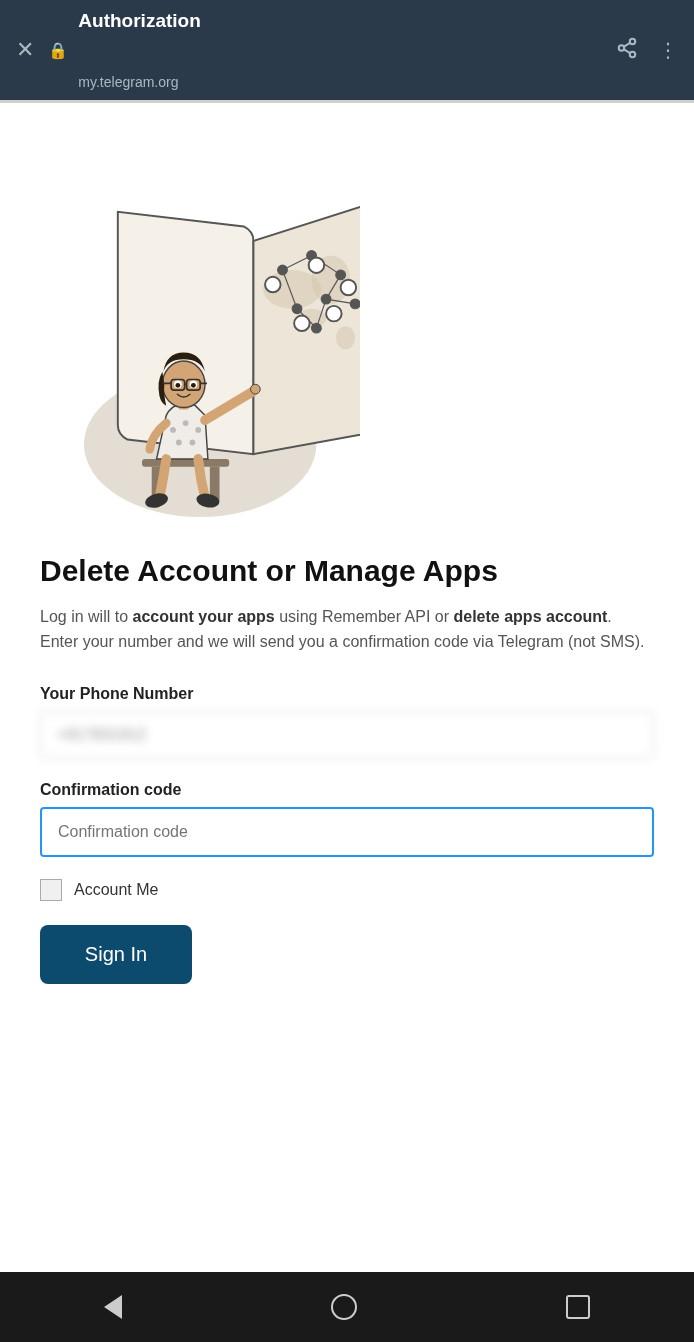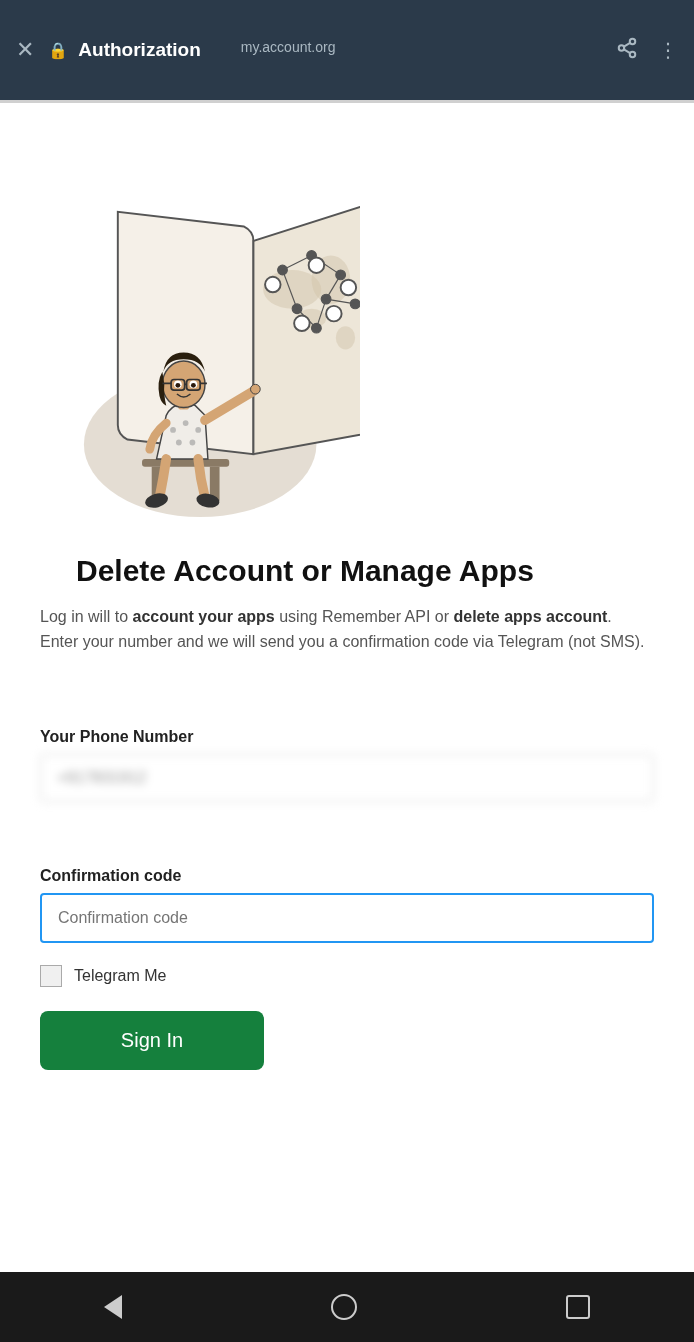--- a/index.html
+++ b/index.html
@@ -34,21 +34,21 @@
 
     .browser-bar-lock {
       font-size: 16px;
       color: #aab8c2;
       margin-right: 10px;
     }
 
     .browser-bar-title {
       flex: 1;
       display: flex;
-      flex-direction: row;
+      flex-direction: column;
       gap: 40px;
     }
 
     .browser-bar-title .title-main {
       font-size: 19px;
       font-weight: bold;
       color: #ffffff;
       line-height: 1.3;
     }
 
@@ -99,21 +99,20 @@
       height: 380px;
     }
 
     
     .page-heading {
       font-size: 30px;
       font-weight: bold;
       color: #111111;
       margin-bottom: 16px;
       line-height: 1.2;
-      margin-left: 36px;
     }
 
     
     .page-description {
       font-size: 16px;
       color: #555555;
       line-height: 1.55;
       margin-bottom: 30px;
     }
 
@@ -126,21 +125,20 @@
     .form-group {
       margin-bottom: 22px;
     }
 
     .form-label {
       font-size: 16px;
       font-weight: bold;
       color: #222222;
       margin-bottom: 8px;
       display: block;
-      margin-top: 43px;
     }
 
     .form-input {
       width: 100%;
       padding: 14px 16px;
       font-size: 16px;
       border: 1px solid #cccccc;
       border-radius: 4px;
       color: #999999;
       background: #ffffff;
@@ -171,29 +169,29 @@
       -webkit-appearance: none;
     }
 
     .checkbox-label {
       font-size: 16px;
       color: #333333;
     }
 
     
     .sign-in-button {
-      background: #15803d;
+      background: #0c4a6e;
       color: #ffffff;
       font-size: 20px;
       font-weight: 500;
       border: none;
       border-radius: 8px;
       padding: 18px 36px;
       cursor: pointer;
-      width: 224px;
+      width: 152px;
       text-align: center;
     }
 
     
     .nav-bar {
       background: #1a1a1a;
       height: 70px;
       display: flex;
       align-items: center;
       justify-content: space-around;
@@ -246,21 +244,21 @@
     }
   </style>
 </head>
 <body>
 
 <div class="browser-bar">
   <span class="browser-bar-close">✕</span>
   <span class="browser-bar-lock">🔒</span>
   <div class="browser-bar-title">
     <span class="title-main">Authorization</span>
-    <span class="title-sub">my.account.org</span>
+    <span class="title-sub">my.telegram.org</span>
   </div>
   <div class="browser-bar-icons">
 
     <span class="browser-bar-icon">
       <svg class="share-svg" viewBox="0 0 24 24" fill="none" stroke="#aab8c2" stroke-width="2.2" stroke-linecap="round" stroke-linejoin="round">
         <circle cx="18" cy="5" r="3"></circle>
         <circle cx="6" cy="12" r="3"></circle>
         <circle cx="18" cy="19" r="3"></circle>
         <line x1="8.59" y1="13.51" x2="15.42" y2="17.49"></line>
         <line x1="15.41" y1="6.51" x2="8.59" y2="10.49"></line>
@@ -386,21 +384,21 @@
     <input type="text" class="form-input blurred-text" value="+917831912" readonly="" style="">
   </div>
 
   <div class="form-group">
     <label class="form-label">Confirmation code</label>
     <input type="text" class="form-input active-focus" placeholder="Confirmation code" style="">
   </div>
 
   <div class="checkbox-row">
     <input type="checkbox" class="checkbox-input" style="">
-    <label class="checkbox-label">Telegram Me</label>
+    <label class="checkbox-label">Account Me</label>
   </div>
 
   <button class="sign-in-button">Sign In</button>
 
 </div>
 
 <div class="nav-bar">
   <div class="nav-icon">
     <div class="nav-back"></div>
   </div>

